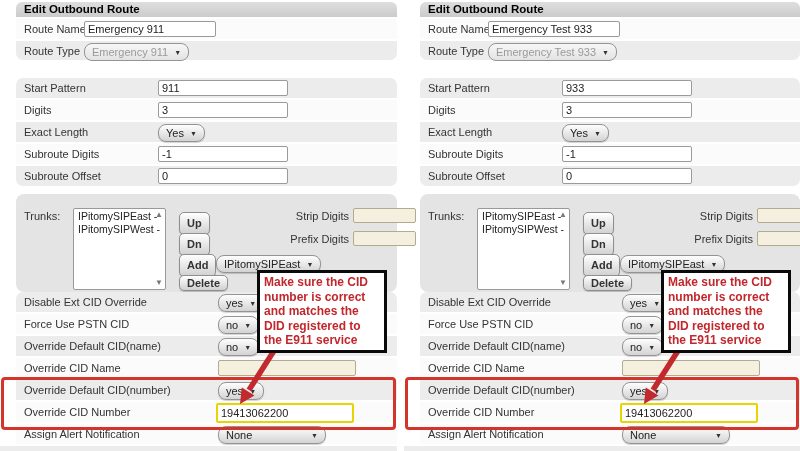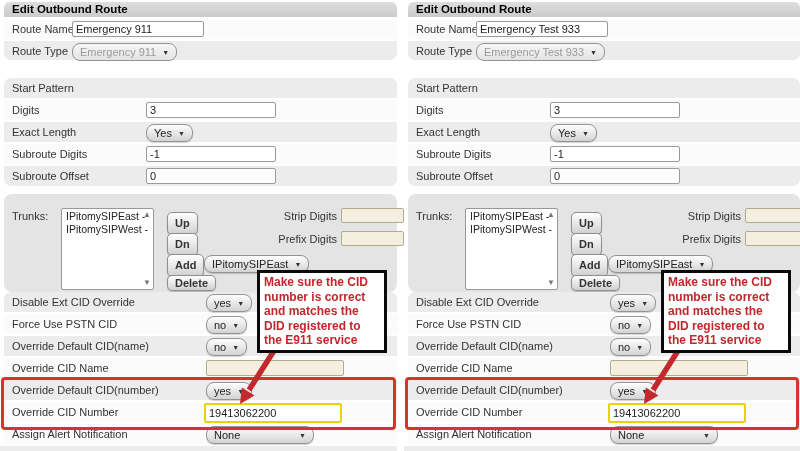--- a/index.html
+++ b/index.html
@@ -1,20 +1,20 @@
 <!DOCTYPE html>
 <html><head>
 <meta charset="utf-8">
 <style>
   html,body{margin:0;padding:0;background:#fff;}
   body{font-family:"Liberation Sans", sans-serif; width:800px;height:451px;position:relative;overflow:hidden;}
   .panel{position:absolute;top:0;height:451px;}
   #p0{left:0;width:397px;}
   #p1{left:404px;width:396px;}
-  .sec{position:absolute;left:4px;right:0;text-decoration:underline;}
+  .sec{position:absolute;left:16px;right:0;text-decoration:underline;}
   .row{position:relative;height:20px;margin-bottom:2px;background:#fbfbfb;}
   .row.g{background:#ececec;}
   .row.rt{border-radius:7px 7px 0 0;}
   .row.rb{border-radius:0 0 7px 7px;}
   .hdr{height:15px;background:linear-gradient(#dedede,#cbcbcb);border-radius:6px 6px 0 0;}
   .hdr b{position:absolute;left:8px;top:1px;font-size:11.5px;color:#000;}
   .lbl{position:absolute;left:8px;top:4px;font-size:11px;color:#333;white-space:nowrap;}
   .inp{position:absolute;top:2px;height:14px;border:1px solid #9a9a9a;border-radius:2px;background:#fff;
        font-family:inherit;font-size:11px;color:#222;padding:0 3px;box-sizing:content-box;}
   .dinp{background:#f4efdf;border:1px solid #b3ab90;}
@@ -57,20 +57,21 @@
       <div class="sel dis" style="left:68px">
         <span>Emergency 911</span>
         <span class="car">▼</span>
       </div>
     </div>
   </div>
 
   <div class="sec" style="top:78px">
     <div class="row g rt">
       <span class="lbl">Start Pattern</span>
+      <input class="inp" style="left: 142px; width: 122px;" value="911">
     </div>
     <div class="row">
       <span class="lbl">Digits</span>
       <input class="inp" style="left: 142px; width: 122px;" value="3">
     </div>
     <div class="row g">
       <span class="lbl">Exact Length</span>
       <div class="sel" style="left:142px">
         <span>Yes</span>
         <span class="car">▼</span>
@@ -177,20 +178,21 @@
       <div class="sel dis" style="left:68px">
         <span>Emergency Test 933</span>
         <span class="car">▼</span>
       </div>
     </div>
   </div>
 
   <div class="sec" style="top:78px">
     <div class="row g rt">
       <span class="lbl">Start Pattern</span>
+      <input class="inp" style="left: 142px; width: 122px;" value="933">
     </div>
     <div class="row">
       <span class="lbl">Digits</span>
       <input class="inp" style="left: 142px; width: 122px;" value="3">
     </div>
     <div class="row g">
       <span class="lbl">Exact Length</span>
       <div class="sel" style="left:142px">
         <span>Yes</span>
         <span class="car">▼</span>

